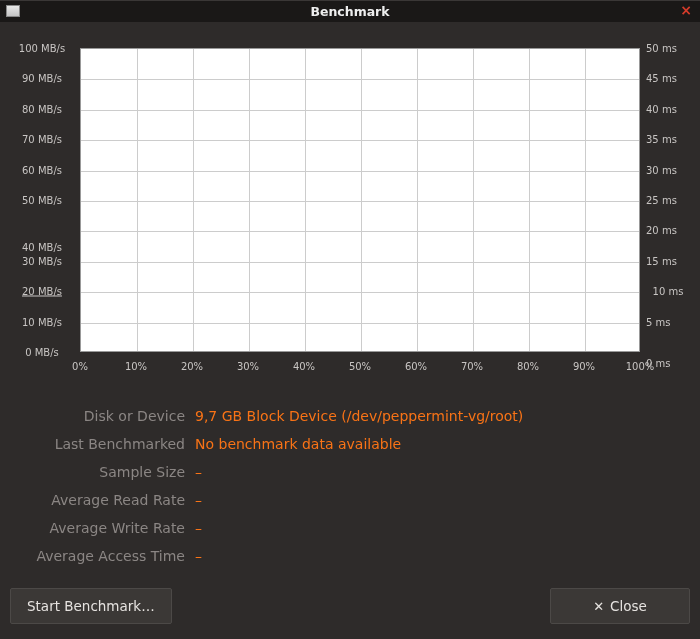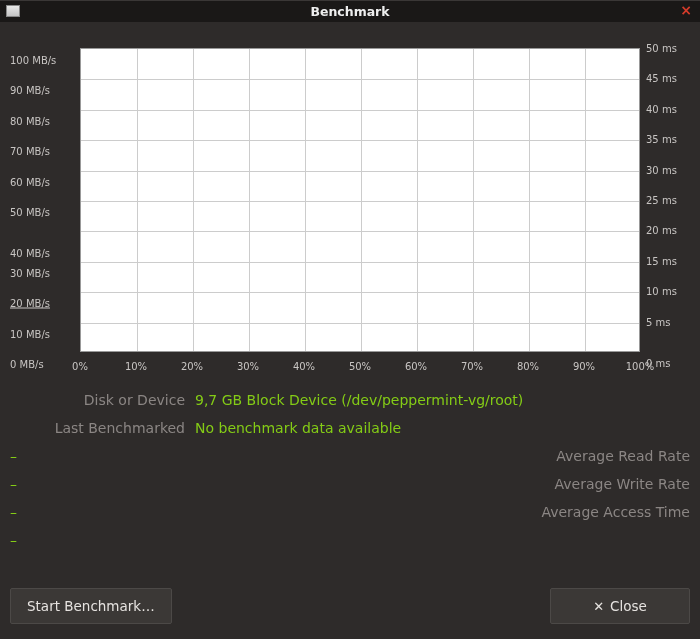--- a/index.html
+++ b/index.html
@@ -75,57 +75,56 @@
   .gridline-h, .gridline-v {
     position: absolute;
     background: #ccc;
   }
   .gridline-h { left: 0; right: 0; height: 1px; }
   .gridline-v { top: 0; bottom: 0; width: 1px; }
   .ylabel-left {
     position: absolute;
     left: 0;
     width: 64px;
-    text-align: left;
+    text-align: center;
     font-size: 10px;
     color: #c8c5c3;
     transform: translateY(-50%);
-    margin-top: 12px;
   }
   .ylabel-right {
     position: absolute;
     right: 0;
     width: 44px;
     text-align: left;
     font-size: 10px;
     color: #c8c5c3;
     transform: translateY(-50%);
   }
   .xlabel {
     position: absolute;
     bottom: 0;
     font-size: 10px;
     color: #c8c5c3;
     transform: translateX(-50%);
   }
   .info-grid {
-    margin-top: 20px;
+    margin-top: 36px;
     display: grid;
     grid-template-columns: 175px 1fr;
     row-gap: 12px;
     column-gap: 10px;
   }
   .info-label {
     text-align: right;
     color: #8b8684;
     font-size: 14px;
   }
   .info-value {
     text-align: left;
-    color: #84cc16;
+    color: #f97316;
     font-size: 14px;
   }
   .button-row {
     margin-top: auto;
     display: flex;
     justify-content: space-between;
     padding-top: 14px;
   }
   .btn {
     background: #3b3836;
@@ -186,26 +185,26 @@
         <div class="ylabel-left" style="top: 46.4px;">90 MB/s</div>
         <div class="ylabel-right" style="top: 46.4px;">45 ms</div>
         <div class="ylabel-left" style="top: 76.8px;">80 MB/s</div>
         <div class="ylabel-right" style="top: 76.8px;">40 ms</div>
         <div class="ylabel-left" style="top: 107.2px;">70 MB/s</div>
         <div class="ylabel-right" style="top: 107.2px;">35 ms</div>
         <div class="ylabel-left" style="top: 137.6px;">60 MB/s</div>
         <div class="ylabel-right" style="top: 137.6px;">30 ms</div>
         <div class="ylabel-left" style="top: 168px;">50 MB/s</div>
         <div class="ylabel-right" style="top: 168px;">25 ms</div>
-        <div class="ylabel-left" style="top: 209px;">40 MB/s</div>
+        <div class="ylabel-left" style="top: 215px;">40 MB/s</div>
         <div class="ylabel-right" style="top: 198.4px;">20 ms</div>
         <div class="ylabel-left" style="top: 228.8px;">30 MB/s</div>
         <div class="ylabel-right" style="top: 228.8px;">15 ms</div>
         <div class="ylabel-left" style="top: 259.2px; text-decoration: underline;">20 MB/s</div>
-        <div class="ylabel-right" style="top: 259.2px;">10 ms</div>
+        <div class="ylabel-right" style="top: 259.2px; text-align: center;">10 ms</div>
         <div class="ylabel-left" style="top: 289.6px;">10 MB/s</div>
         <div class="ylabel-right" style="top: 289.6px;">5 ms</div>
         <div class="ylabel-left" style="top: 320px;">0 MB/s</div>
         <div class="ylabel-right" style="top: 331px;">0 ms</div>
         <div class="xlabel" style="left: 70px;">0%</div>
         <div class="xlabel" style="left: 126px;">10%</div>
         <div class="xlabel" style="left: 182px;">20%</div>
         <div class="xlabel" style="left: 238px;">30%</div>
         <div class="xlabel" style="left: 294px;">40%</div>
         <div class="xlabel" style="left: 350px;">50%</div>
@@ -214,20 +213,21 @@
         <div class="xlabel" style="left: 518px;">80%</div>
         <div class="xlabel" style="left: 574px;">90%</div>
         <div class="xlabel" style="left: 630px;">100%</div>
       </div>
 
     <div class="info-grid" id="info-grid">
         <div class="info-label">Disk or Device</div>
         <div class="info-value">9,7 GB Block Device (/dev/peppermint-vg/root)</div>
         <div class="info-label">Last Benchmarked</div>
         <div class="info-value">No benchmark data available</div>
+        <div class="info-label">Sample Size</div>
         <div class="info-value">–</div>
         <div class="info-label">Average Read Rate</div>
         <div class="info-value">–</div>
         <div class="info-label">Average Write Rate</div>
         <div class="info-value">–</div>
         <div class="info-label">Average Access Time</div>
         <div class="info-value">–</div>
       </div>
 
     <div class="button-row">

